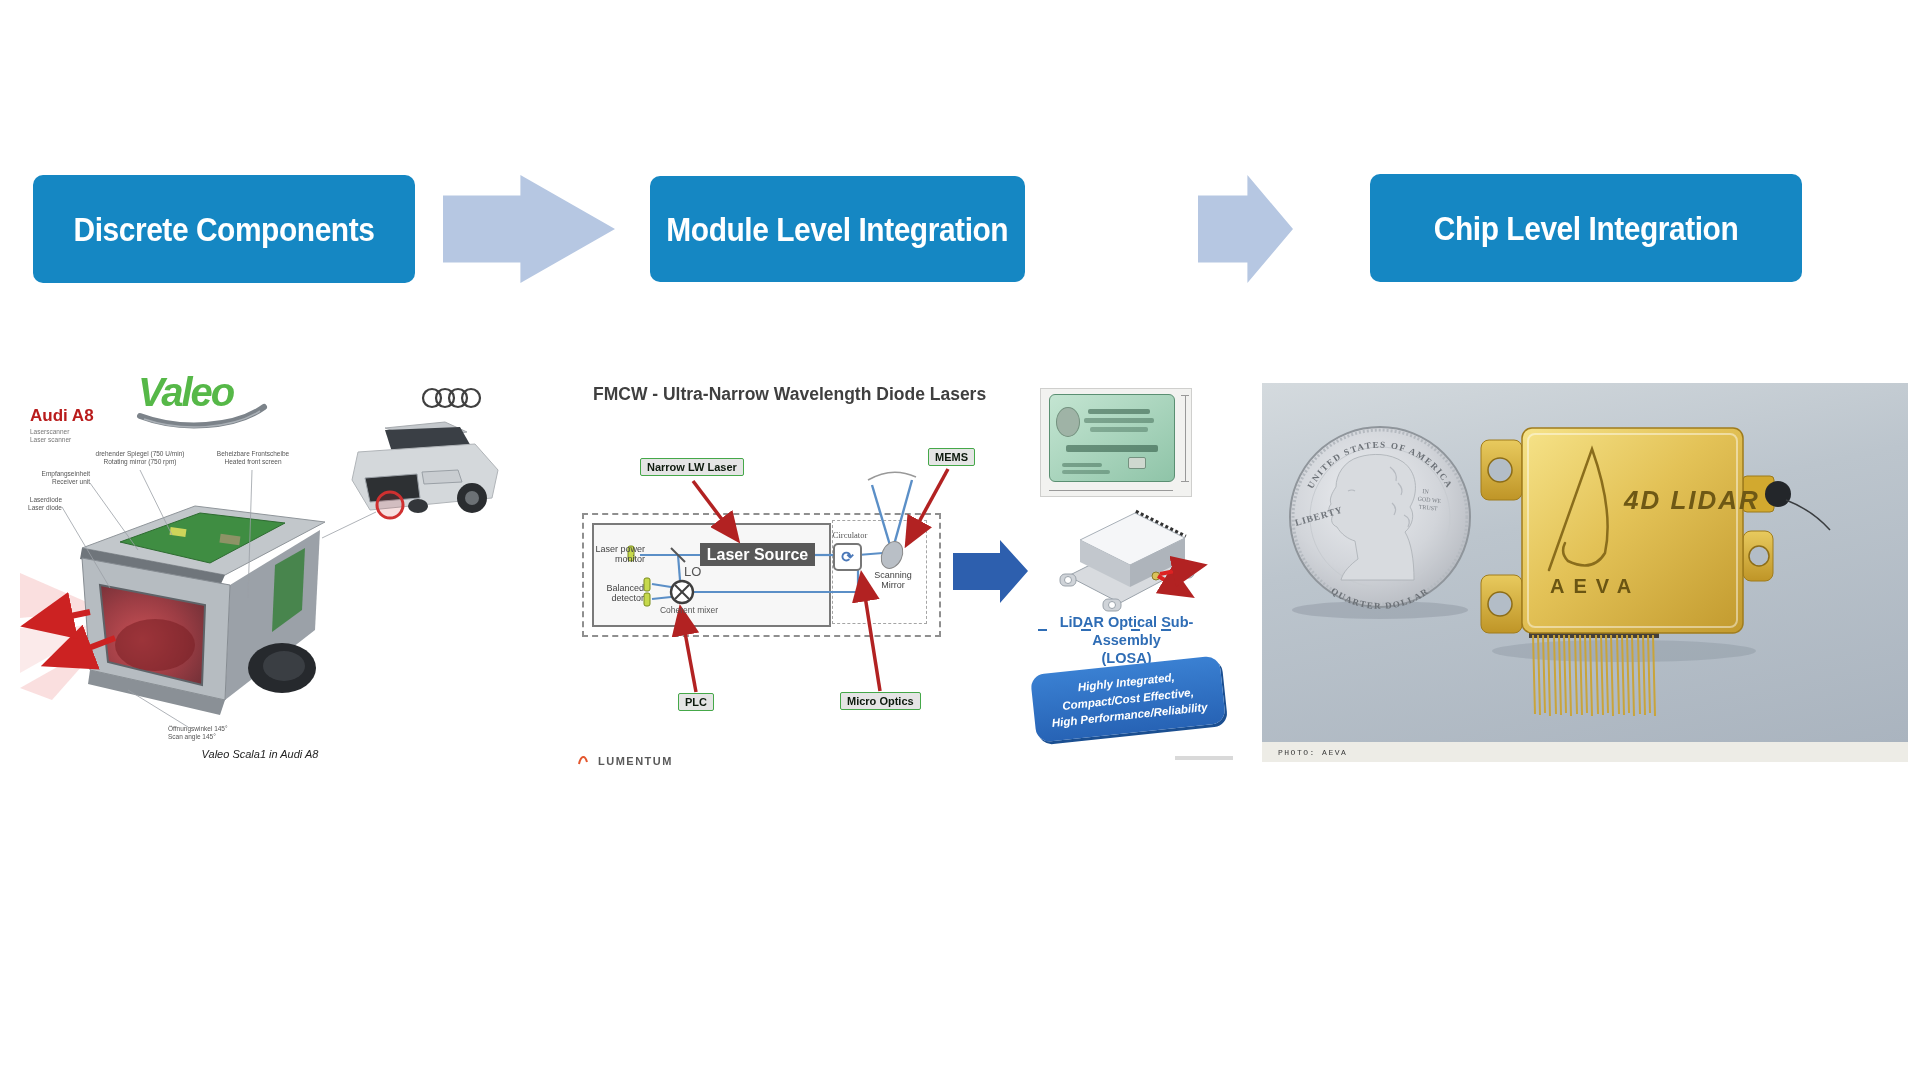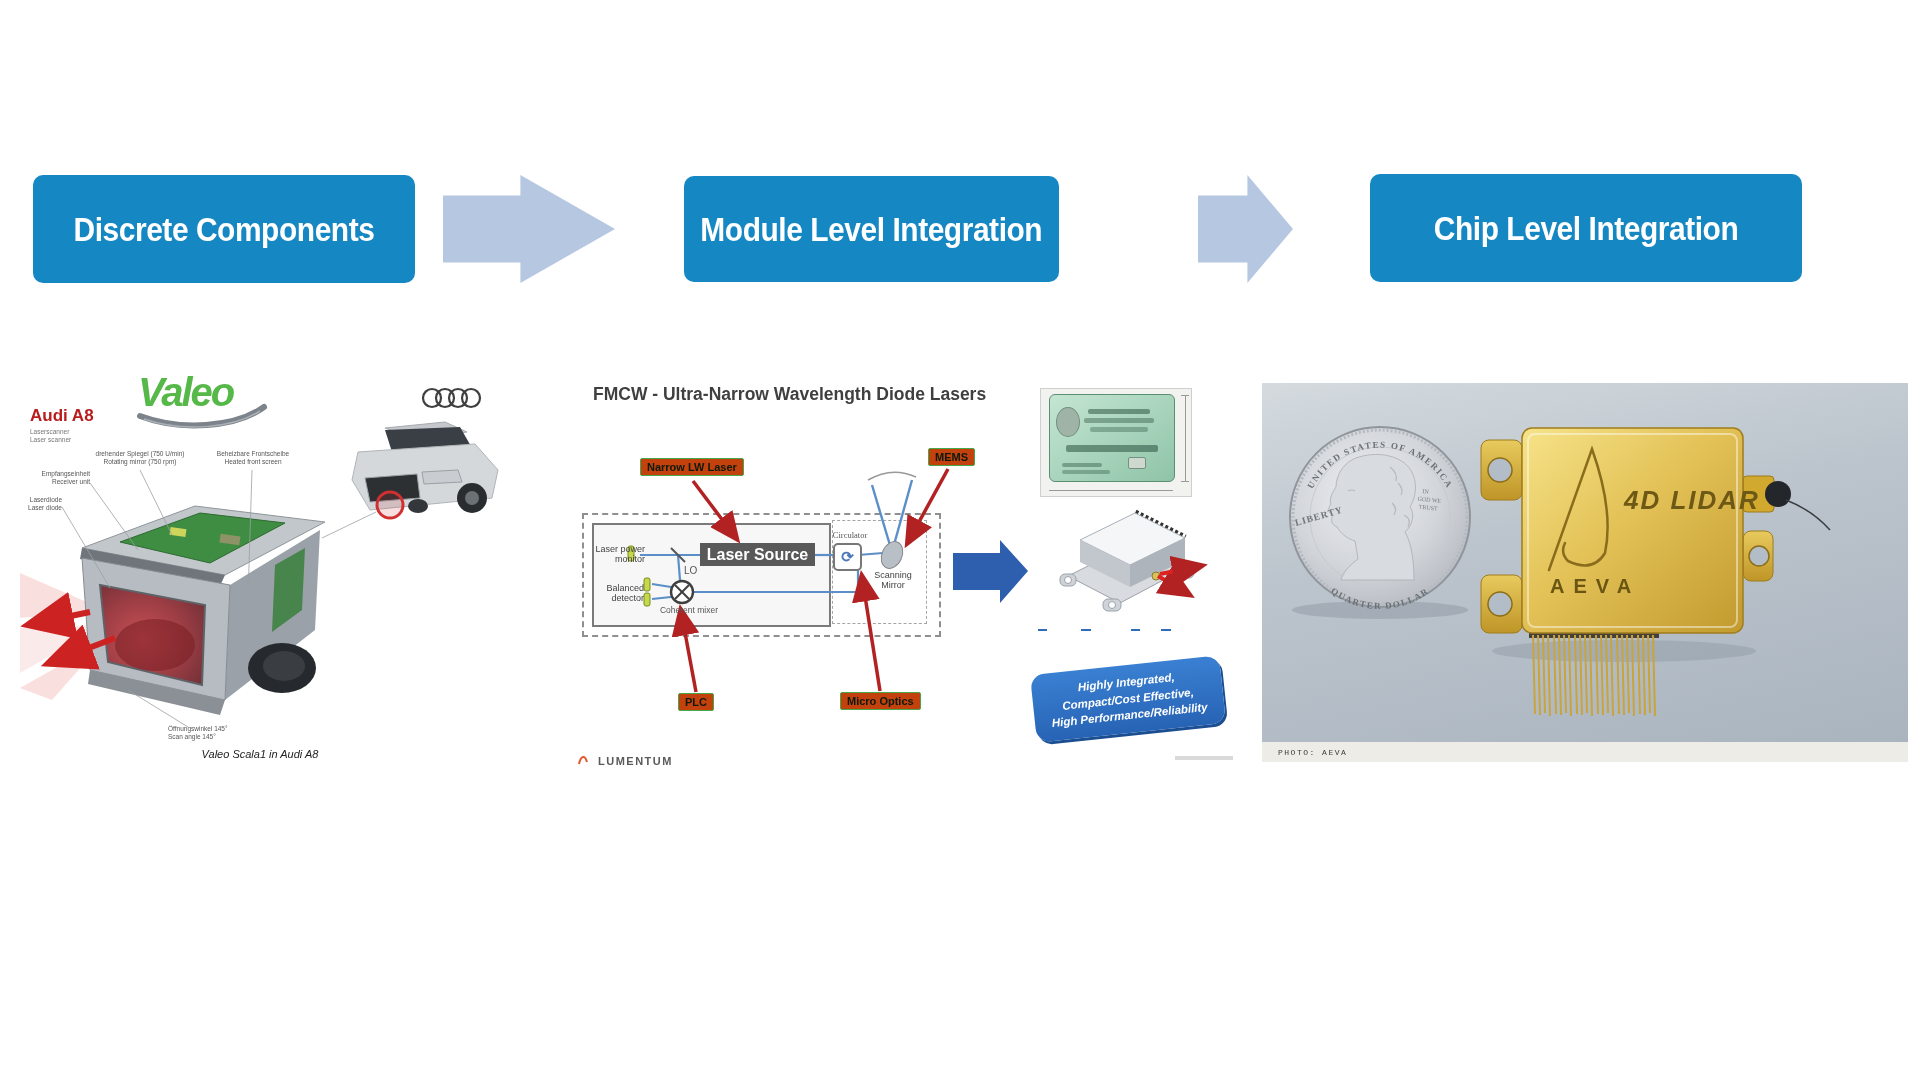--- a/index.html
+++ b/index.html
@@ -16,32 +16,32 @@
   .arrow-small{clip-path:polygon(0 19%,52% 19%,52% 0,100% 50%,52% 100%,52% 81%,0 81%);}
   
   .fig{position:absolute;}
   .valeo-brand{font-size:40px;font-weight:800;font-style:italic;color:#56b848;letter-spacing:-2px;}
   .vehicle-title{font-size:17px;font-weight:bold;color:#b91c1c;}
   .vtiny{font-size:6.5px;color:#777;line-height:1.25;}
   .callout{font-size:6.5px;color:#555;line-height:1.18;}
   .caption-italic{font-size:11px;font-style:italic;color:#222;text-align:center;}
   
   .lum-title{font-size:17.5px;font-weight:bold;color:#3f3f3f;white-space:nowrap;}
-  .glabel{position:absolute;background:#c2410c;border:1px solid #45a849;color:#0d1a0d;
+  .glabel{position:absolute;background:#e5e5e5;border:1px solid #45a849;color:#0d1a0d;
           font-size:11px;font-weight:bold;padding:2px 6px;border-radius:2px;white-space:nowrap;}
   .dash-outer{position:absolute;border:2px dashed #8f8f8f;}
   .solid-inner{position:absolute;border:2px solid #7a7a7a;background:#f7f7f7;}
   .dash-inner{position:absolute;border:1.5px dashed #a5a5a5;}
   .lsource{position:absolute;background:#595959;color:#fff;font-size:16px;font-weight:bold;
            display:flex;align-items:center;justify-content:center;}
   .circ-box{position:absolute;border:2px solid #777;border-radius:5px;background:#fff;
             display:flex;align-items:center;justify-content:center;color:#4a78b8;
             font-size:15px;font-weight:bold;}
   .dlabel{position:absolute;font-size:9px;color:#444;line-height:1.15;}
-  .dlabel-sm{position:absolute;font-size:10px;color:#555;line-height:1.1;}
+  .dlabel-sm{position:absolute;font-size:13px;color:#555;line-height:1.1;}
   .losa{position:absolute;color:#2f6db5;font-weight:bold;font-size:14.5px;text-align:center;line-height:1.25;}
   .benefit{position:absolute;background:linear-gradient(180deg,#3a80d2,#2763b5);border-radius:14px;
            color:#fff;font-weight:bold;font-style:italic;font-size:11.5px;line-height:1.45;
            display:flex;flex-direction:column;align-items:center;justify-content:center;
            transform:rotate(-6deg);box-shadow:2px 3px 0 #1b4f91;}
   .ubar{position:absolute;height:2px;background:#2f6db5;}
   .lum-logo{position:absolute;font-size:11px;letter-spacing:1.5px;color:#5a5a5a;font-weight:bold;margin-left:8px;}
   .card-frame{position:absolute;background:#f2f2f0;border:1px solid #cfcfcd;}
   .card{position:absolute;background:linear-gradient(145deg,#c4e5d2,#8fc4a8);border:1px solid #5a8f72;
         border-radius:6px;overflow:hidden;}
@@ -53,21 +53,21 @@
   .credit-bar{position:absolute;background:#edece6;display:flex;align-items:center;}
   .credit-text{font-family:"Liberation Mono",monospace;font-size:8px;color:#3c3c3c;letter-spacing:1.5px;padding-left:16px;}
 </style>
 </head>
 <body>
 
 <div class="stage-box" style="left:33px;top:175px;width:382px;height:108px;">
   <span>Discrete Components</span>
 </div>
 <div class="flow-arrow arrow-big" style="left:443px;top:175px;width:172px;height:108px;"></div>
-<div class="stage-box" style="left:684px;top:176px;width:375px;height:106px;">
+<div class="stage-box" style="left:650px;top:176px;width:375px;height:106px;">
   <span>Module Level Integration</span>
 </div>
 <div class="flow-arrow arrow-small" style="left:1198px;top:175px;width:95px;height:108px;"></div>
 <div class="stage-box" style="left:1370px;top:174px;width:432px;height:108px;">
   <span>Chip Level Integration</span>
 </div>
 
 <div class="fig" style="left:20px;top:370px;width:480px;height:400px;">
 
   <svg class="abs" style="left:0;top:0;" width="480" height="400" viewBox="0 0 480 400">
@@ -279,20 +279,24 @@
       <div class="blurline" style="left:78px;top:62px;width:16px;height:10px;background:#cfd8cf;border:1px solid #74917f;"></div>
       <div class="blurline" style="left:12px;top:68px;width:40px;height:4px;background:rgba(20,60,40,.35);"></div>
       <div class="blurline" style="left:12px;top:75px;width:48px;height:4px;background:rgba(20,60,40,.3);"></div>
     </div>
     <div class="dimline" style="left:144px;top:6px;width:1px;height:86px;"></div>
     <div class="dimline" style="left:140px;top:6px;width:8px;height:1px;"></div>
     <div class="dimline" style="left:140px;top:92px;width:8px;height:1px;"></div>
     <div class="dimline" style="left:8px;top:101px;width:124px;height:1px;"></div>
   </div>
 
+  <div class="losa" style="left:470px;top:233px;width:193px;">
+    <div>LiDAR Optical Sub-Assembly</div>
+    <div>(LOSA)</div>
+  </div>
   <div class="ubar" style="left:478px;top:249px;width:9px;"></div>
   <div class="ubar" style="left:521px;top:249px;width:10px;"></div>
   <div class="ubar" style="left:571px;top:249px;width:9px;"></div>
   <div class="ubar" style="left:601px;top:249px;width:10px;"></div>
 
   <div class="benefit" style="left:473px;top:285px;width:190px;height:68px;">
     <div>Highly Integrated,</div>
     <div>Compact/Cost Effective,</div>
     <div>High Performance/Reliability</div>
   </div>

